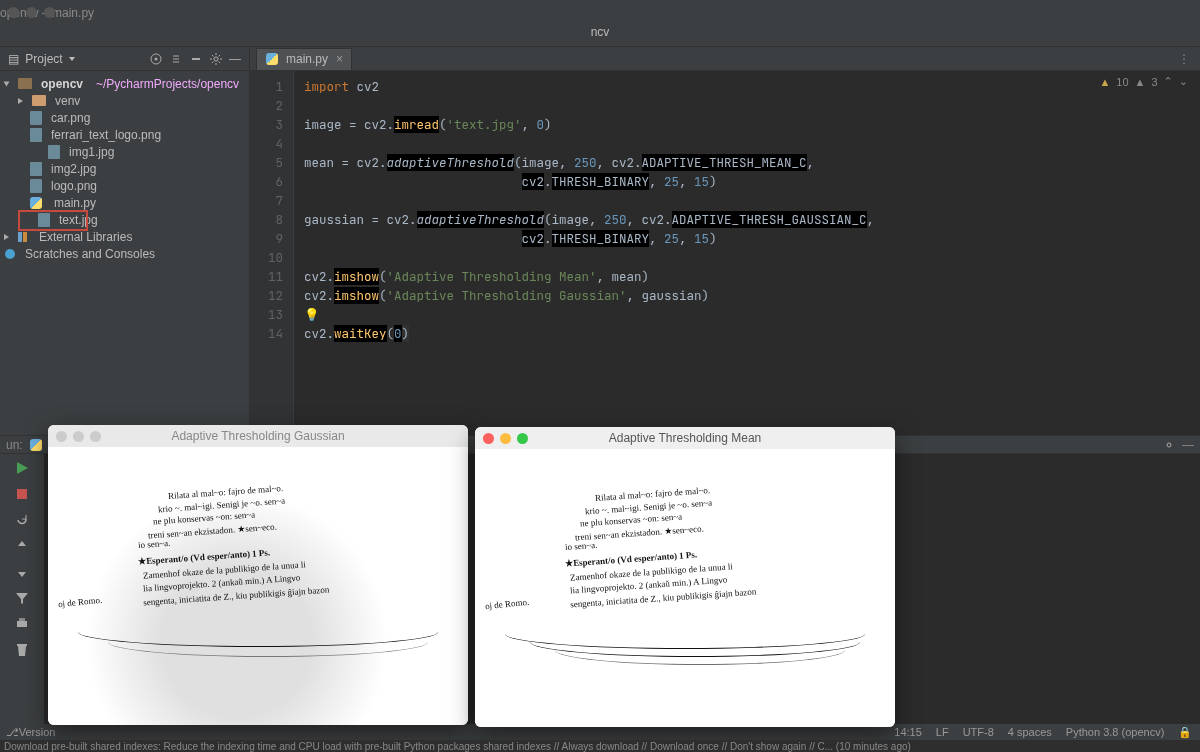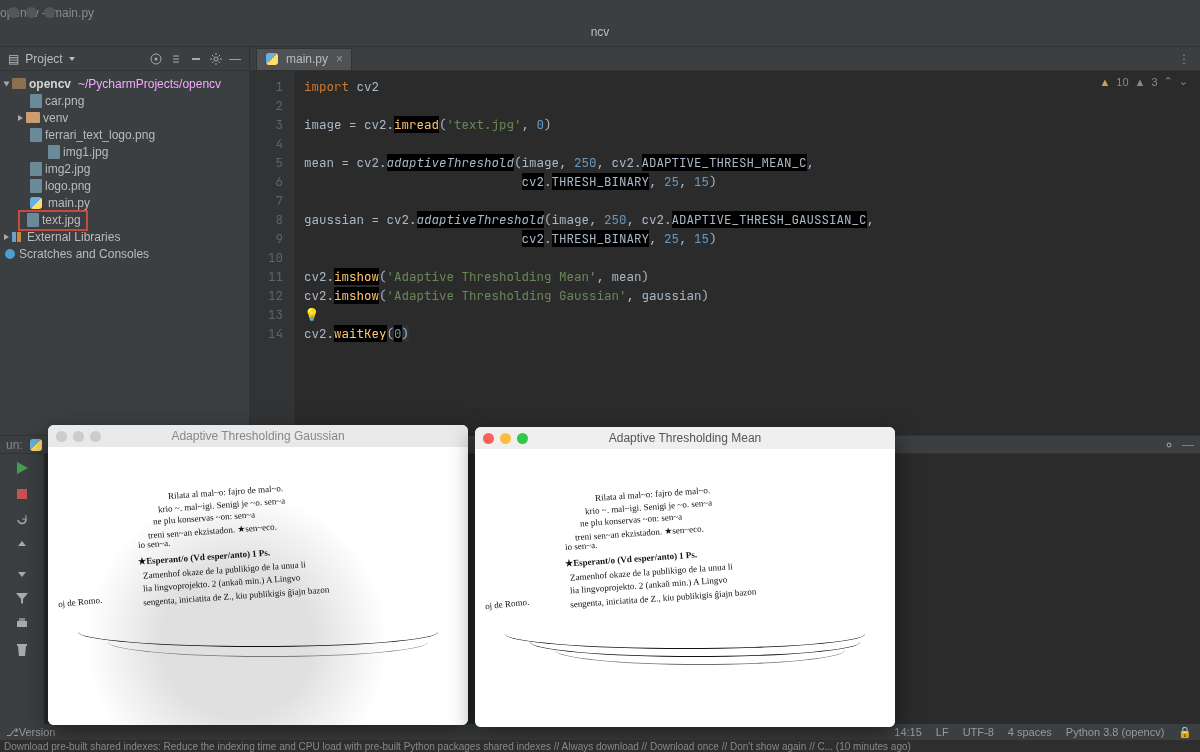--- a/index.html
+++ b/index.html
@@ -56,21 +56,21 @@
 }
 
 
 .sidebar { width: 250px; background: #3c3f41; border-right: 1px solid #323232; display: flex; flex-direction: column; }
 .side-head {
   height: 24px; display: flex; align-items: center; padding: 0 8px;
   border-bottom: 1px solid #323232; gap: 6px;
 }
 .side-head .sp { margin-left: auto; display: flex; gap: 6px; }
 .tree { padding: 4px 0; font-size: 12px; }
-.tree .row { display: flex; align-items: center; height: 17px; padding-left: 4px; gap: 3px; }
+.tree .row { display: flex; align-items: center; height: 17px; padding-left: 4px; gap: 9px; }
 .tri { width: 0; height: 0; border-top: 3px solid transparent; border-bottom: 3px solid transparent; border-left: 5px solid #aaa; }
 .tri.open { transform: rotate(90deg); }
 .folder { width: 14px; height: 11px; background: #87939a; border-radius: 1px; position: relative; }
 .folder.root { background: #8a704e; }
 .folder.venv { background: #ce9d6f; }
 .file-icon { width: 12px; height: 14px; background: #6a8a99; border-radius: 1px; position: relative; }
 .py-file { display: inline-flex; align-items: center; }
 .py-file::before { content:''; width: 12px; height: 12px; border-radius: 3px; background: linear-gradient(135deg,#6ab0de 50%,#fedd6b 50%); margin-right: 3px; }
 .row.highlight { position: relative; }
 .row.highlight::before {
@@ -246,50 +246,50 @@
       </div>
     </div>
 
     <div class="tree">
       <div class="row">
         <span class="tri open"></span>
         <span class="folder root"></span>
         <b style="color:#d5d5d5">opencv</b>
         <span style="color:#f0abfc;margin-left:4px">~/PycharmProjects/opencv</span>
       </div>
-      <div class="row" style="padding-left:30px">
-          <span class="file-icon"></span>
-          <span>car.png</span>
-        </div>
       <div class="row" style="padding-left:18px">
         <span class="tri"></span>
         <span class="folder venv"></span>
         <span>venv</span>
       </div>
       <div class="row" style="padding-left:30px">
           <span class="file-icon"></span>
+          <span>car.png</span>
+        </div>
+      <div class="row" style="padding-left:30px">
+          <span class="file-icon"></span>
           <span>ferrari_text_logo.png</span>
         </div>
       <div class="row" style="padding-left:48px">
           <span class="file-icon"></span>
           <span>img1.jpg</span>
         </div>
       <div class="row" style="padding-left:30px">
           <span class="file-icon"></span>
           <span>img2.jpg</span>
         </div>
       <div class="row" style="padding-left:30px">
           <span class="file-icon"></span>
           <span>logo.png</span>
         </div>
       <div class="row" style="padding-left:30px">
           <span class="py-file"></span>
           <span>main.py</span>
         </div>
-      <div class="row highlight" style="padding-left:27px">
+      <div class="row highlight" style="padding-left:38px">
           <span class="file-icon"></span>
           <span>text.jpg</span>
         </div>
       <div class="row">
           <span class="tri"></span>
           <svg class="lib-icon" viewBox="0 0 12 12">
             <rect width="4" height="10" x="0" y="1" fill="#6aa0c9"></rect>
             <rect width="4" height="10" x="5" y="1" fill="#c98b3e"></rect>
           </svg>
           <span>External Libraries</span>

